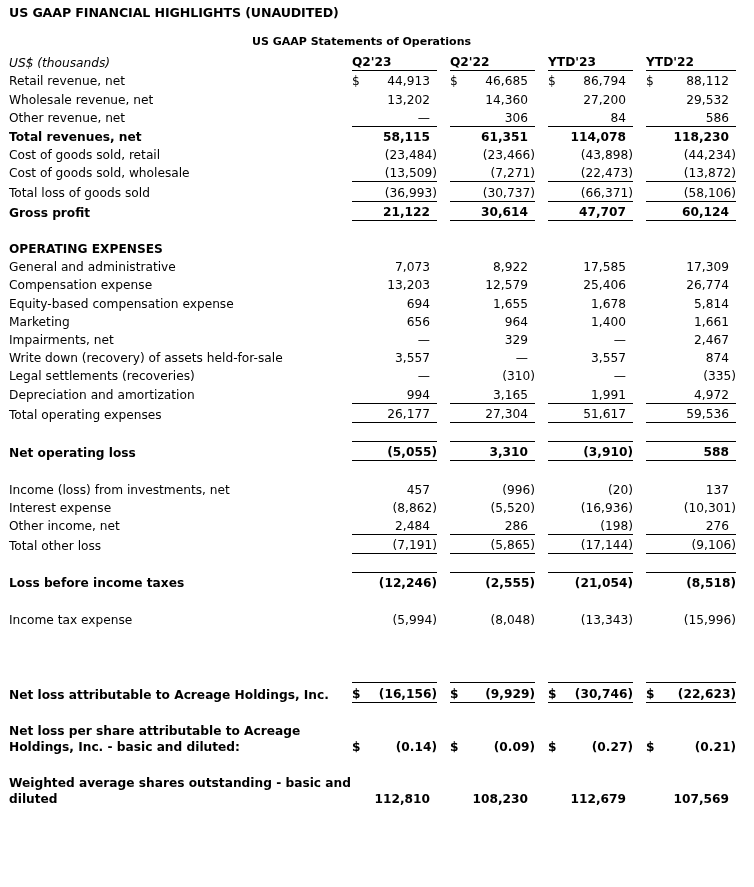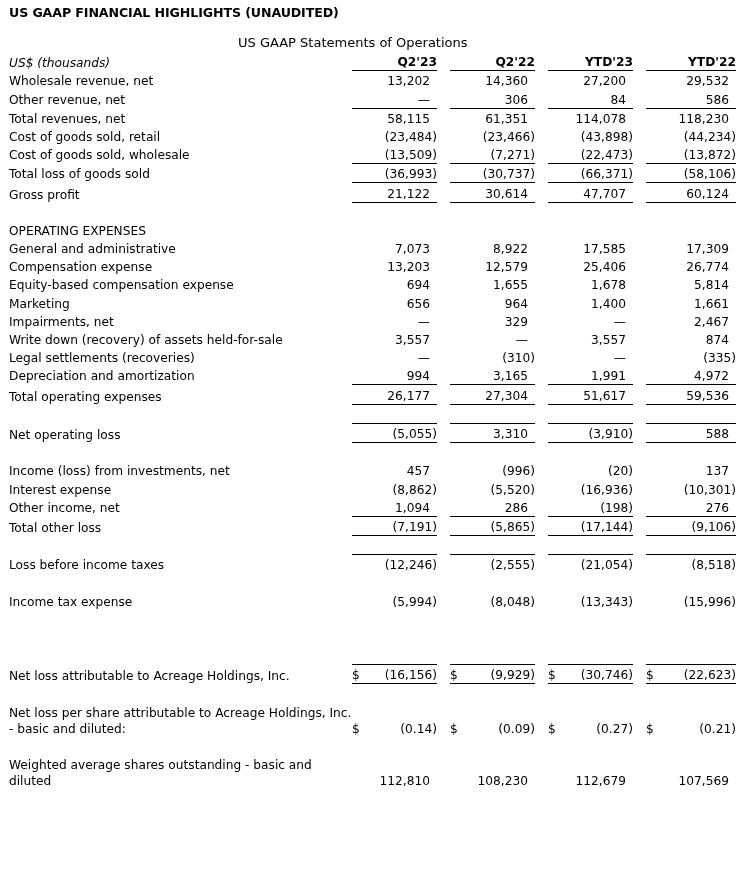--- a/index.html
+++ b/index.html
@@ -7,42 +7,42 @@
     width: 754px; height: 887px; overflow: hidden;
     font-family: "DejaVu Sans", sans-serif;
     font-size: 12.2px; color: #000;
     position: relative;
   }
   .title {
     position: absolute; left: 9px; top: 5px;
     font-weight: bold; font-size: 12.6px; letter-spacing: -0.1px; text-align: right;
   }
   .subtitle {
-    position: absolute; left: 238px; top: 35px;
-    font-weight: normal; font-size: 13px;
+    position: absolute; left: 252px; top: 35px;
+    font-weight: bold; font-size: 11px;
   }
   table {
     position: absolute; left: 9px; top: 52px;
     border-collapse: separate; border-spacing: 0;
     table-layout: fixed;
   }
   td { padding: 0; height: 18.2px; line-height: 15px; vertical-align: bottom; white-space: nowrap; }
   col.lbl { width: 343px; }
   col.gap { width: 13px; }
   col.num { width: 85px; }
   col.num4 { width: 90px; }
   td.lab { padding-left: 0; margin-top: 34px; }
   td.v { text-align: right; position: relative; }
   td.v .d { position: absolute; left: 0; }
   td.v .n { display: inline-block; }
   .pos .n { padding-right: 7px; }
   .neg .n { padding-right: 0; }
-  .b { font-weight: normal; }
+  .b { font-weight: bold; }
   .it { font-style: italic; }
-  .hdr td.v { text-align: right; font-weight: bold; border-bottom: 1.5px solid #000; }
+  .hdr td.v { text-align: left; font-weight: bold; border-bottom: 1.5px solid #000; }
   .top td.v { border-top: 1.5px solid #000; }
   .bot td.v { border-bottom: 1.5px solid #000; }
   .blank td { height: 18.2px; }
   .two td.lab { white-space: normal; line-height: 16px; }
   .two td { height: 34px; }
 </style>
 </head>
 <body>
 
 <div class="title">US GAAP FINANCIAL HIGHLIGHTS (UNAUDITED)</div>
@@ -64,20 +64,30 @@
         <td class="lab it">US$ (thousands)</td>
         <td class="v">Q2'23</td>
         <td></td>
         <td class="v">Q2'22</td>
         <td></td>
         <td class="v">YTD'23</td>
         <td></td>
         <td class="v">YTD'22</td>
       </tr>
       <tr class="">
+        <td class="lab">Retail revenue, net</td>
+        <td class="v pos"><span class="d">$</span><span class="n">44,913</span></td>
+        <td></td>
+        <td class="v pos"><span class="d">$</span><span class="n">46,685</span></td>
+        <td></td>
+        <td class="v pos"><span class="d">$</span><span class="n">86,794</span></td>
+        <td></td>
+        <td class="v pos"><span class="d">$</span><span class="n">88,112</span></td>
+      </tr>
+      <tr class="">
         <td class="lab">Wholesale revenue, net</td>
         <td class="v pos"><span class="n">13,202</span></td>
         <td></td>
         <td class="v pos"><span class="n">14,360</span></td>
         <td></td>
         <td class="v pos"><span class="n">27,200</span></td>
         <td></td>
         <td class="v pos"><span class="n">29,532</span></td>
       </tr>
       <tr class="">
@@ -267,21 +277,21 @@
         <td class="v neg"><span class="n">(8,862)</span></td>
         <td></td>
         <td class="v neg"><span class="n">(5,520)</span></td>
         <td></td>
         <td class="v neg"><span class="n">(16,936)</span></td>
         <td></td>
         <td class="v neg"><span class="n">(10,301)</span></td>
       </tr>
       <tr class="">
         <td class="lab">Other income, net</td>
-        <td class="v pos"><span class="n">1,094</span></td>
+        <td class="v pos"><span class="n">2,484</span></td>
         <td></td>
         <td class="v pos"><span class="n">286</span></td>
         <td></td>
         <td class="v neg"><span class="n">(198)</span></td>
         <td></td>
         <td class="v pos"><span class="n">276</span></td>
       </tr>
       <tr class="top bot">
         <td class="lab">Total other loss</td>
         <td class="v neg"><span class="n">(7,191)</span></td>

